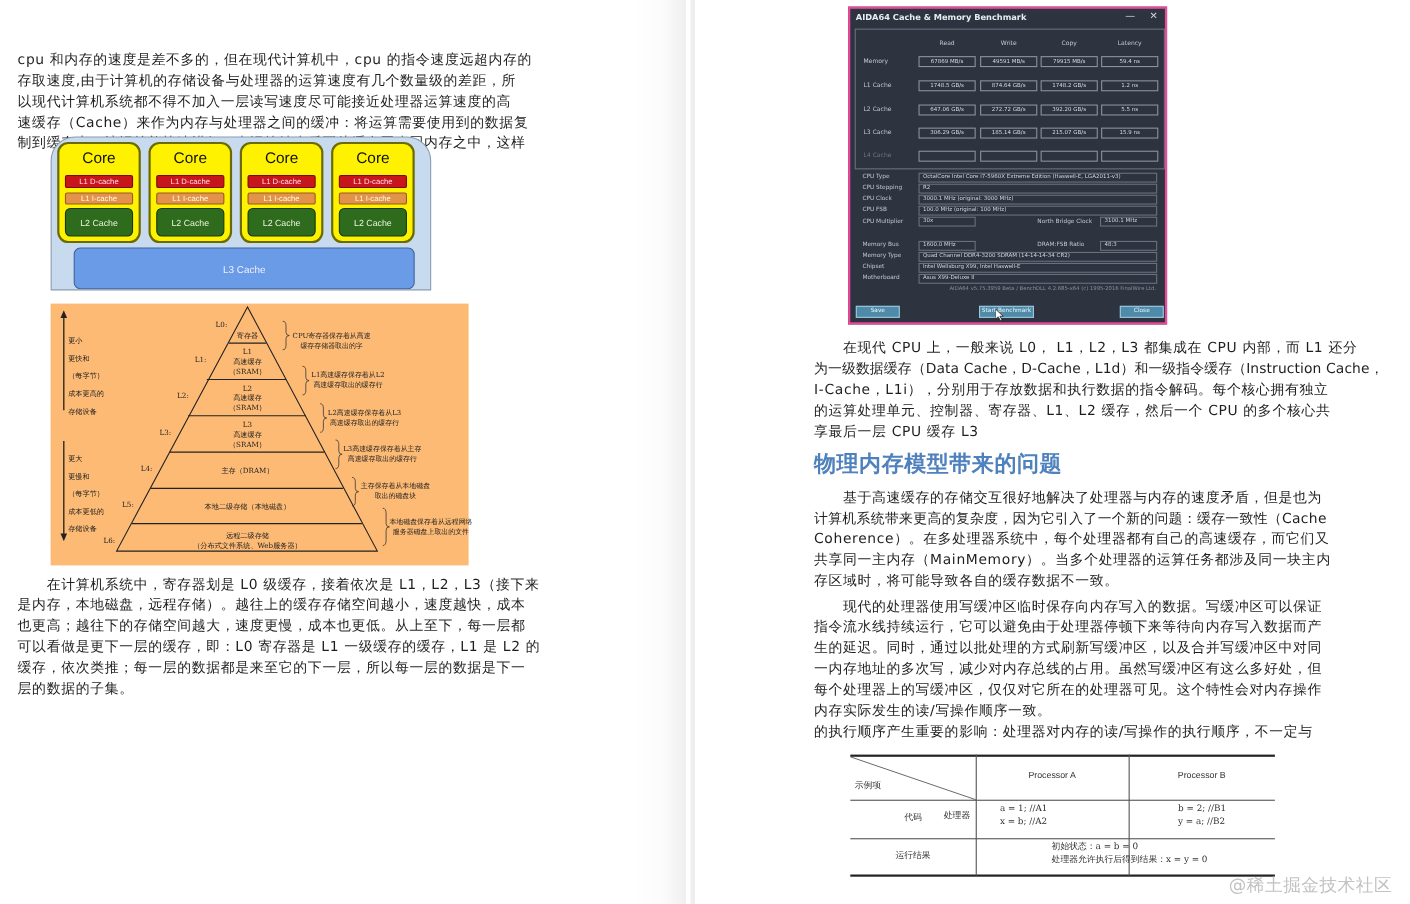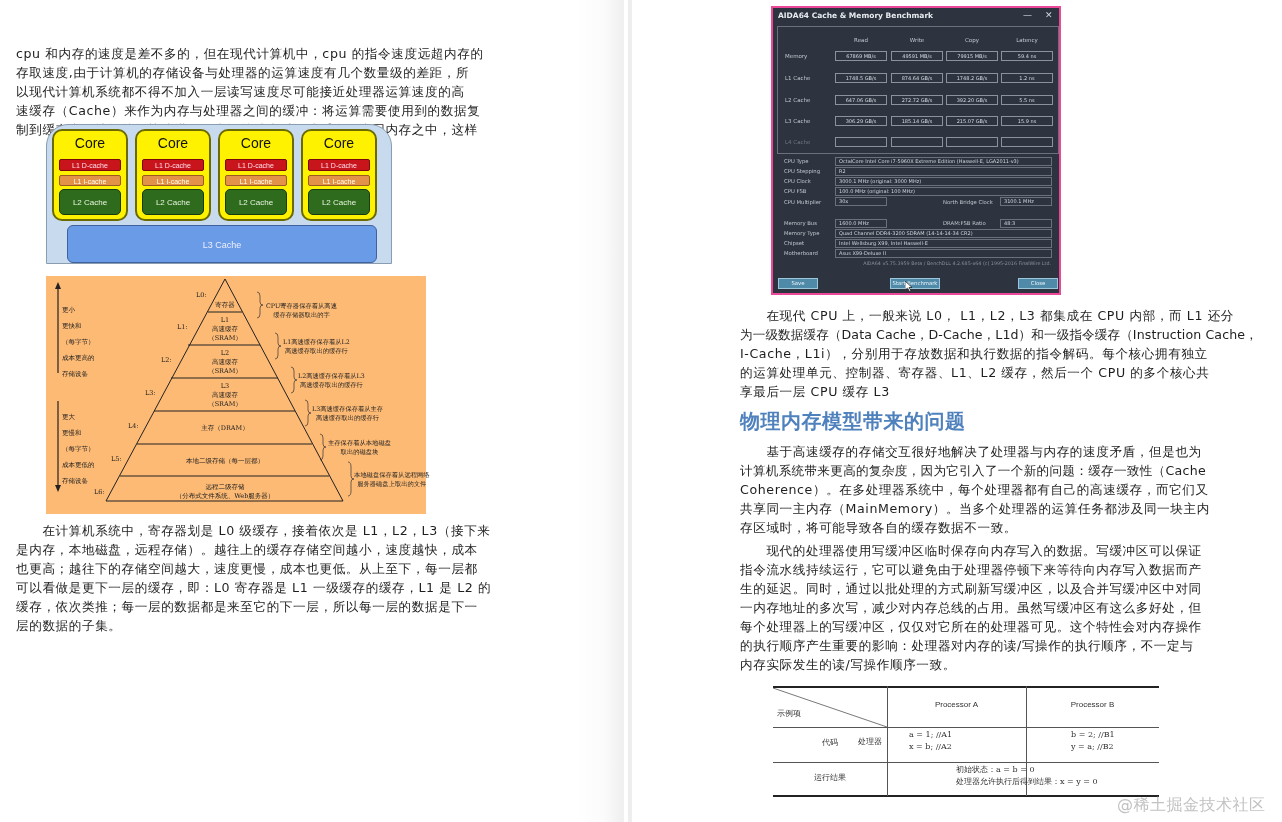--- a/index.html
+++ b/index.html
@@ -142,21 +142,21 @@
       <div>L2</div>
         <div>高速缓存</div>
         <div>（SRAM）</div>
     </div>
     <div class="py-txt" style="left:150px; top:106px; width:58px;">
       <div>L3</div>
         <div>高速缓存</div>
         <div>（SRAM）</div>
     </div>
     <div class="py-txt" style="left:120px; top:148px; width:118px;"><span>主存（DRAM）</span></div>
-    <div class="py-txt" style="left:100px; top:181px; width:158px;"><span>本地二级存储（每一层都）</span></div>
+    <div class="py-txt" style="left:100px; top:181px; width:158px;"><span>本地二级存储（本地磁盘）</span></div>
     <div class="py-txt" style="left:90px; top:207px; width:178px;">
       <div>远程二级存储</div>
         <div>（分布式文件系统、Web服务器）</div>
     </div>
 
     <div class="py-side" style="left:16px; top:26px;">
       <div>更小</div>
         <div>更快和</div>
         <div>（每字节）</div>
         <div>成本更高的</div>
@@ -304,22 +304,22 @@
   <span class="ln">共享同一主内存（MainMemory）。当多个处理器的运算任务都涉及同一块主内</span>
   <span class="ln">存区域时，将可能导致各自的缓存数据不一致。</span>
 </div>
 
 <div class="para" style="left:740px; top:541px; width:500px;">
   <span class="ln">　　现代的处理器使用写缓冲区临时保存向内存写入的数据。写缓冲区可以保证</span>
   <span class="ln">指令流水线持续运行，它可以避免由于处理器停顿下来等待向内存写入数据而产</span>
   <span class="ln">生的延迟。同时，通过以批处理的方式刷新写缓冲区，以及合并写缓冲区中对同</span>
   <span class="ln">一内存地址的多次写，减少对内存总线的占用。虽然写缓冲区有这么多好处，但</span>
   <span class="ln">每个处理器上的写缓冲区，仅仅对它所在的处理器可见。这个特性会对内存操作</span>
+  <span class="ln">内存实际发生的读/写操作顺序一致。</span>
   <span class="ln">的执行顺序产生重要的影响：处理器对内存的读/写操作的执行顺序，不一定与</span>
-  <span class="ln">内存实际发生的读/写操作顺序一致。</span>
 </div>
 
 <div id="mem-table">
   <div class="rule-top"></div>
   <div class="hline" style="top:41px;"></div>
   <div class="hline" style="top:76px;"></div>
   <div class="rule-bot"></div>
   <div class="vline" style="left:114px;"></div>
   <div class="vline" style="left:253px;"></div>
   <svg style="position:absolute; left:0; top:1px;" width="115" height="41">

